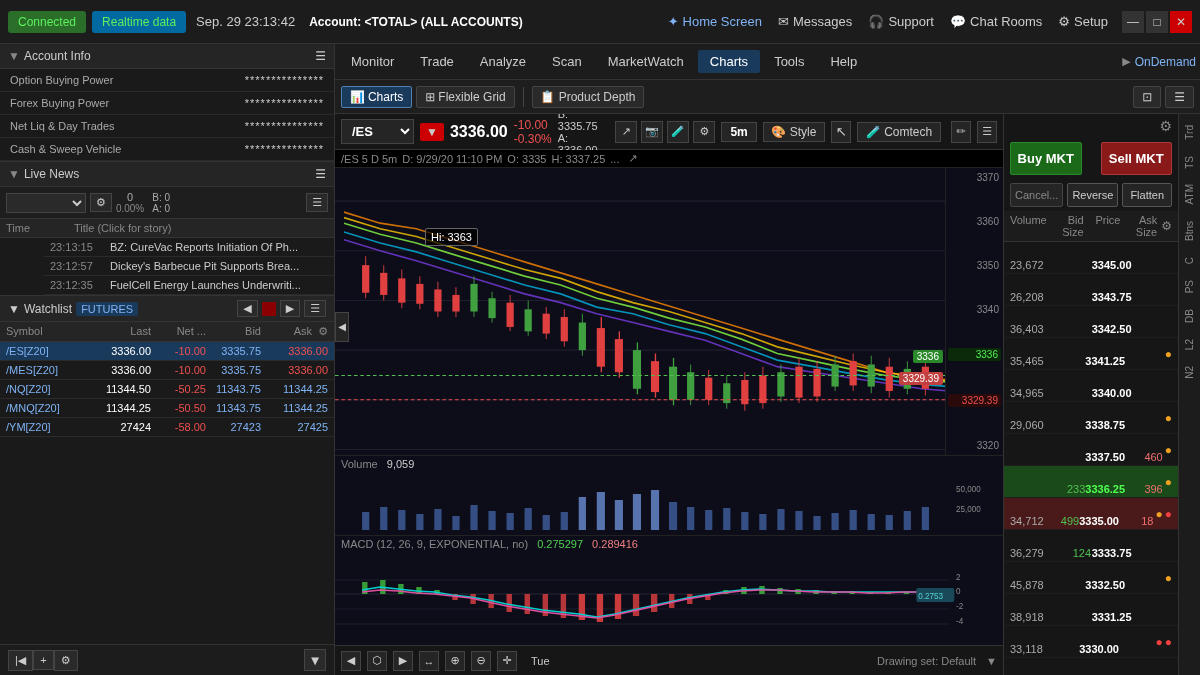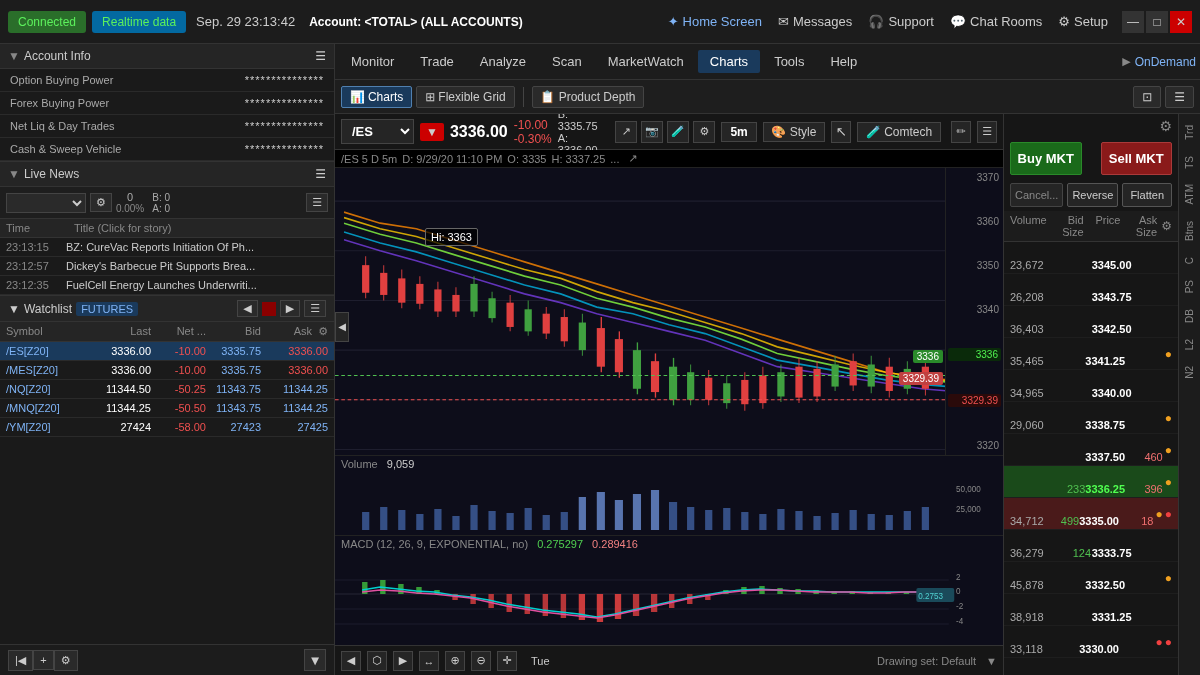--- a/index.html
+++ b/index.html
@@ -43,21 +43,21 @@
     .news-count { color: #aaa; font-size: 11px; display: flex; flex-direction: column; align-items: center; }
     .news-pct { color: #888; font-size: 10px; }
     .news-ba { color: #aaa; font-size: 10px; }
     .news-filter-btn { background: #2a2a2a; border: 1px solid #444; color: #ccc; padding: 2px 5px; font-size: 11px; cursor: pointer; margin-left: auto; }
 
     .news-table-header { display: flex; padding: 3px 6px; background: #252525; border-bottom: 1px solid #333; }
     .news-th { color: #888; font-size: 11px; }
     .news-th:first-child { width: 60px; }
     .news-th:last-child { flex: 1; }
 
-    .news-row { display: flex; padding: 3px 6px; border-bottom: 1px solid #2a2a2a; align-items: flex-start; }
+    .news-row { display: flex; padding: 3px 6px; border-bottom: 1px solid #2a2a2a; align-items: flex-start; margin-left: 44px; }
     .news-time { color: #888; font-size: 11px; width: 60px; flex-shrink: 0; }
     .news-title { color: #ccc; font-size: 11px; flex: 1; white-space: nowrap; overflow: hidden; text-overflow: ellipsis; }
 
     
     .watchlist-section { flex: 1; display: flex; flex-direction: column; overflow: hidden; }
     .watchlist-header { display: flex; align-items: center; justify-content: space-between; background: #252525; padding: 4px 8px; border-bottom: 1px solid #333; }
     .watchlist-title { display: flex; align-items: center; gap: 4px; color: #ccc; font-size: 12px; }
     .futures-badge { background: #1a3a5c; color: #7fb3f5; padding: 1px 5px; border-radius: 2px; font-size: 11px; }
     .wl-nav-btn { background: #2a2a2a; border: 1px solid #444; color: #ccc; padding: 1px 5px; font-size: 11px; cursor: pointer; }
     .wl-red-box { background: #8b0000; width: 14px; height: 14px; display: inline-block; }

